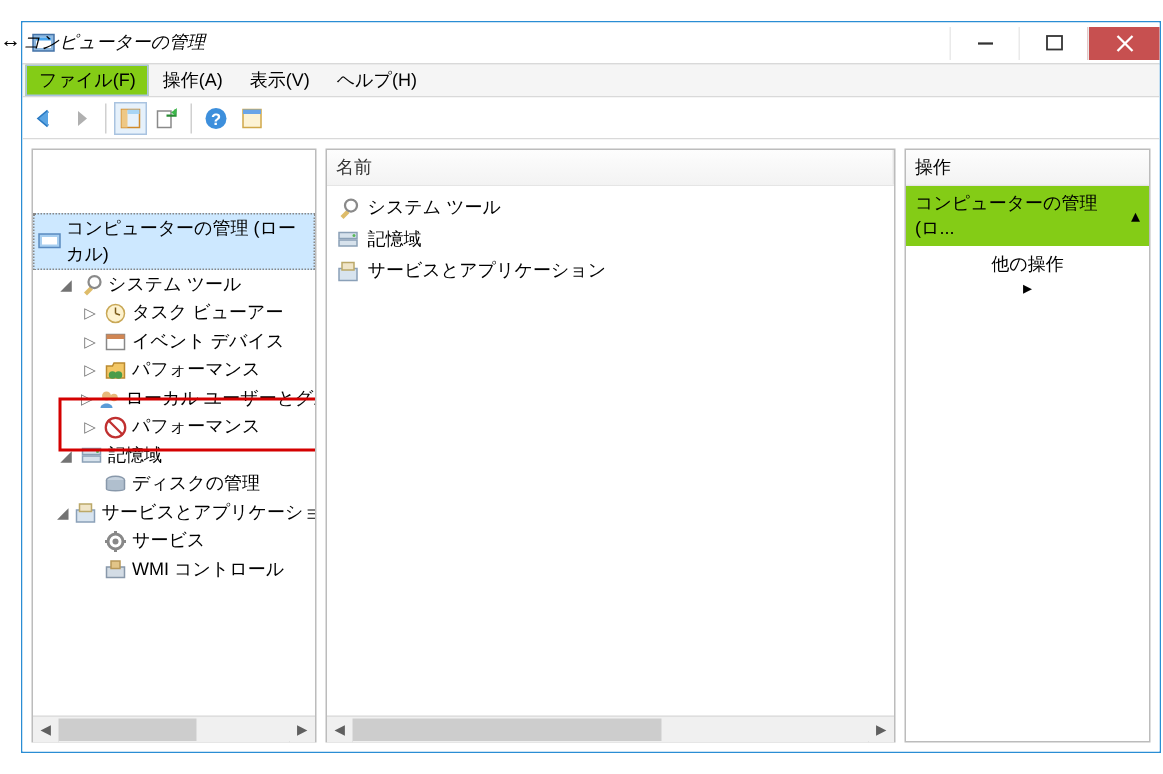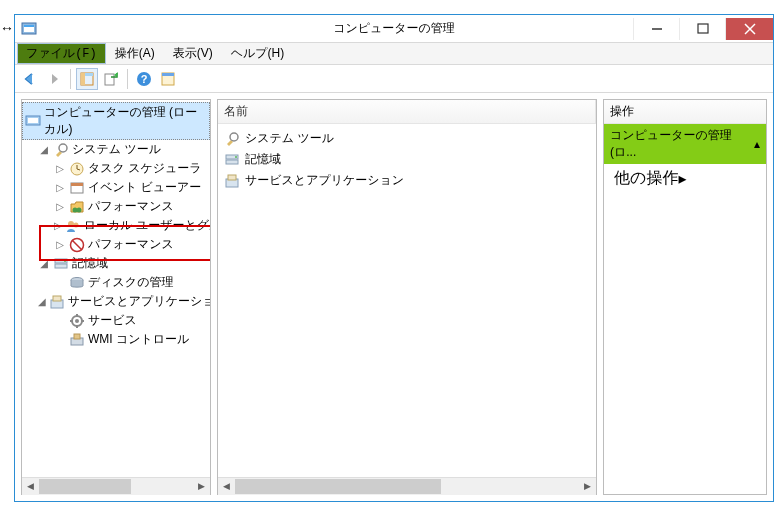--- a/index.html
+++ b/index.html
@@ -1,57 +1,57 @@
 <!DOCTYPE html>
 <html><head>
 <meta charset="utf-8">
 <style>
   * { box-sizing: border-box; margin:0; padding:0; font-family: "Meiryo UI","MS PGothic",sans-serif; }
   body { background:#fff; width:775px; height:516px; overflow:hidden; }
   .window { position:absolute; left:14px; top:14px; width:760px; height:488px; border:1px solid #2a8dd4; background:#fff; display:flex; flex-direction:column; }
   .cursor { position:absolute; left:0; top:18px; font-size:14px; color:#000; }
   .titlebar { height:28px; background:linear-gradient(#fff,#fff); display:flex; align-items:center; position:relative; border-bottom:1px solid #d9d9d9;}
   .titlebar .icon { width:16px; height:16px; margin:0 6px; }
-  .titlebar .title { position:absolute; left:0; right:0; text-align:center; font-size:12px; color:#000; pointer-events:none;}
+  .titlebar .title { position:absolute; left:0; right:0; text-align:left; font-size:12px; color:#000; pointer-events:none;font-style:italic;}
   .winbtns { margin-left:auto; display:flex; }
   .wbtn { width:46px; height:22px; display:flex; align-items:center; justify-content:center; font-size:12px; color:#333; border-left:1px solid #eaeaea;}
   .wbtn.close { background:#c75050; color:#fff; width:48px;}
   .wbtn.close svg line{stroke:#fff;}
   .menubar { height:22px; background:#f5f5f5; border-bottom:1px solid #d9d9d9; display:flex; align-items:stretch; padding:0 2px; font-size:12px;}
   .menuitem { padding:2px 8px; display:flex; align-items:center; border:1px solid transparent;}
-  .menuitem.first{border:1px solid #a9c3e0; background:#4d7c0f;font-family:Liberation Mono, monospace;}
+  .menuitem.first{border:1px solid #a9c3e0; background:#84cc16;}
   .toolbar { height:28px; border-bottom:1px solid #d9d9d9; display:flex; align-items:center; padding:0 4px; gap:2px; background:#fff;}
   .tb-sep{ width:1px; height:20px; background:#d0d0d0; margin:0 3px;}
   .tb-btn { width:22px; height:22px; display:flex; align-items:center; justify-content:center; border:1px solid transparent; }
   .tb-btn.sel{ border:1px solid #a9c3e0; background:#e6f1fb;}
   .client { flex:1; padding:6px; background:#fff; display:flex; gap:6px; overflow:hidden;}
   .pane { border:1px solid #bcbcbc; background:#fff; display:flex; flex-direction:column; position:relative;}
   .pane.tree{ width:190px;}
   .pane.list{ flex:1;justify-content:center;}
   .pane.actions{ width:164px;}
   .colhdr { font-size:12px; color:#333; border-bottom:1px solid #e5e5e5; display:flex; align-items:center; }
   .colhdr .hdrcell{ padding:3px 6px; flex:1; border-right:1px solid #e5e5e5; background:linear-gradient(#fdfdfd,#f3f3f3);}
-  .tree-body{ flex:1; overflow:hidden; font-size:12px; padding-top:2px; position:relative;}
+  .tree-body{ flex:1; overflow:hidden; font-size:12px; padding-top:2px; position:relative;margin-top:40px;}
   .tree-root-item{display:flex; align-items:center; gap:3px; padding:1px 3px; background:#cde8ff; border:1px dotted #888;}
   .tree-item{ display:flex; align-items:center; gap:3px; padding:1px 0; white-space:nowrap;}
   .twisty{ width:12px; display:inline-flex; justify-content:center; color:#737373; font-size:10px;}
   .ico{ width:16px; height:16px; display:inline-flex; align-items:center; justify-content:center; flex-shrink:0;}
   .indent0{padding-left:2px;}
   .indent1{padding-left:16px;}
   .indent2{padding-left:32px;}
   .highlight-box{ position:absolute; border:2px solid #d40000; left:17px; top:125px; width:175px; height:36px; pointer-events:none;}
   .scrollbar-h{ height:17px; background:#f0f0f0; border-top:1px solid #dedede; display:flex; align-items:center;}
   .sb-btn{ width:17px; height:17px; background:#f0f0f0; display:flex; align-items:center; justify-content:center; color:#606060; font-size:9px;}
   .sb-track{ flex:1; height:17px; background:#f0f0f0; position:relative;}
   .sb-thumb{ position:absolute; height:15px; top:1px; left:0; width:60%; background:#cdcdcd;}
   .list-body{flex:1; overflow:hidden; font-size:12px; padding:4px;}
   .list-item{display:flex; align-items:center; gap:5px; padding:2px 2px;}
   .action-hdr{background:linear-gradient(#fdfdfd,#f3f3f3); font-size:12px; padding:3px 6px; border-bottom:1px solid #e5e5e5;}
   .action-grp{background:#84cc16; font-size:12px; padding:3px 6px; display:flex; align-items:center; justify-content:center;}
-  .action-item{font-size:16px; padding:4px 10px; display:flex; align-items:center; }
+  .action-item{font-size:12px; padding:4px 10px; display:flex; align-items:center; justify-content:space-between;flex-direction:column;}
   svg { overflow:visible;}
 </style>
 </head>
 <body>
 
 <span class="cursor">↔</span>
 
 <div class="window">
 
   <div class="titlebar">
@@ -157,31 +157,31 @@
         </div>
         <div class="tree-item indent2">
           <span class="twisty">▷</span>
           <span class="ico">
               <svg width="16" height="16">
                 <circle cx="8" cy="8" r="6" fill="#fdf2cf" stroke="#c9a856"></circle>
                 <line x1="8" y1="8" x2="8" y2="4" stroke="#7a5a1a"></line>
                 <line x1="8" y1="8" x2="11" y2="9" stroke="#7a5a1a"></line>
               </svg>
             </span>
-          <span>タスク スケジューラ</span>
+          <span>タスク ビューアー</span>
         </div>
         <div class="tree-item indent2">
           <span class="twisty">▷</span>
           <span class="ico">
               <svg width="16" height="16">
                 <rect x="2" y="3" width="12" height="10" fill="#fff" stroke="#888"></rect>
                 <rect x="2" y="3" width="12" height="3" fill="#d08654"></rect>
               </svg>
             </span>
-          <span>イベント ビューアー</span>
+          <span>イベント デバイス</span>
         </div>
         <div class="tree-item indent2">
           <span class="twisty">▷</span>
           <span class="ico">
               <svg width="16" height="16">
                 <path d="M2 5 L6 5 L7 3 L14 3 L14 13 L2 13 Z" fill="#f3c766" stroke="#bb8a30"></path>
                 <circle cx="6" cy="11" r="2.5" fill="#4a9c4a"></circle>
                 <circle cx="10" cy="11" r="2.5" fill="#4a9c4a"></circle>
               </svg>
             </span>

